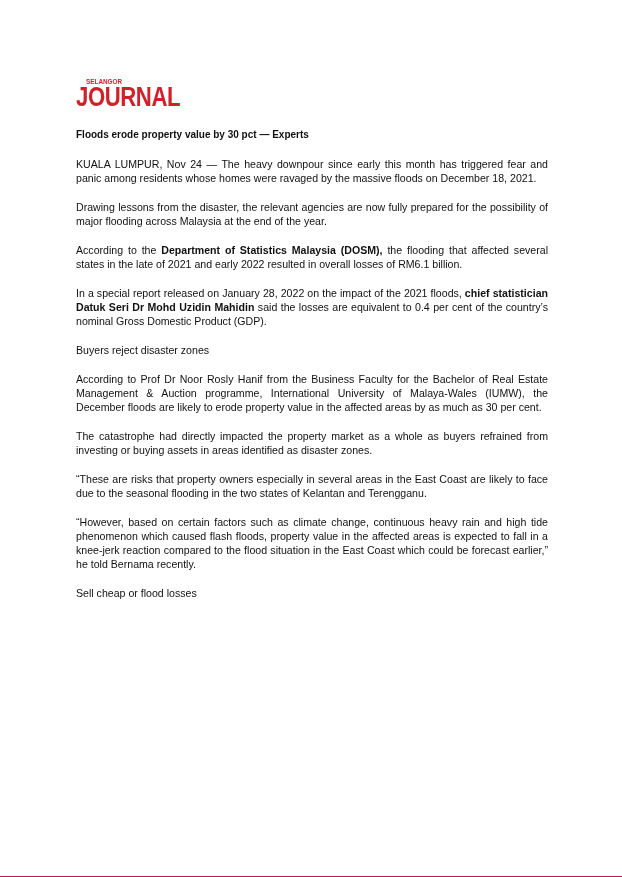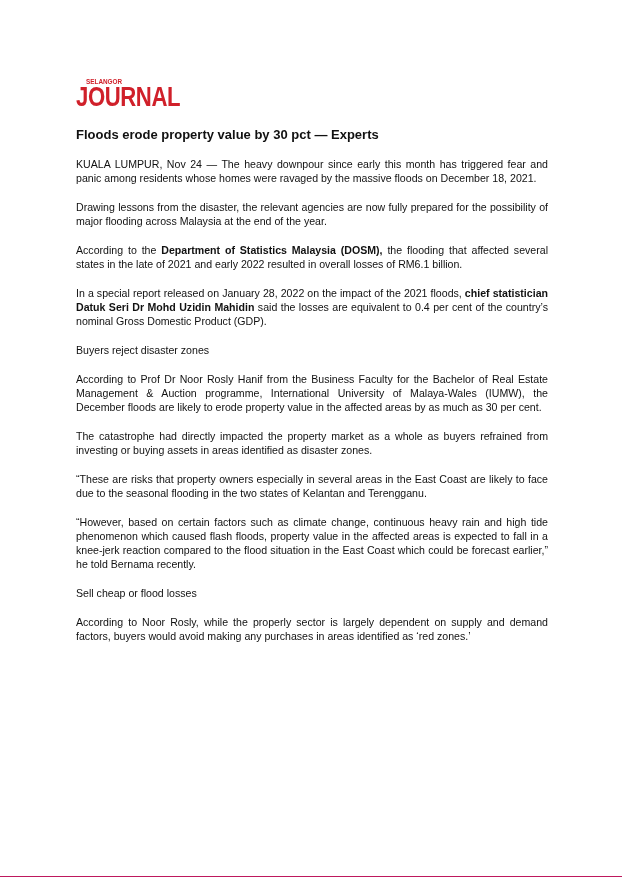--- a/index.html
+++ b/index.html
@@ -58,21 +58,21 @@
       position: absolute;
       left: 76px;
       top: 128px;
       width: 472px;
       font-size: 10.6px;
       line-height: 14.2px;
     }
     .title {
       font-weight: bold;
       margin: 0 0 15px 0;
-      font-size: 13px;
+      font-size: 10px;
     }
     p {
       margin: 0 0 14.5px 0;
       text-align: justify;
     }
     .subhead {
       margin: 0 0 14.5px 0;
     }
     b { font-weight: bold; }
   </style>
@@ -98,15 +98,14 @@
 
     <div class="subhead">Buyers reject disaster zones</div>
 
     <p>According to Prof Dr Noor Rosly Hanif from the Business Faculty for the Bachelor of Real Estate Management &amp; Auction programme, International University of Malaya-Wales (IUMW), the December floods are likely to erode property value in the affected areas by as much as 30 per cent.</p>
     <p>The catastrophe had directly impacted the property market as a whole as buyers refrained from investing or buying assets in areas identified as disaster zones.</p>
     <p>“These are risks that property owners especially in several areas in the East Coast are likely to face due to the seasonal flooding in the two states of Kelantan and Terengganu.</p>
     <p>“However, based on certain factors such as climate change, continuous heavy rain and high tide phenomenon which caused flash floods, property value in the affected areas is expected to fall in a knee-jerk reaction compared to the flood situation in the East Coast which could be forecast earlier,” he told Bernama recently.</p>
 
     <div class="subhead">Sell cheap or flood losses</div>
 
-    <p>According to Noor Rosly, while the properly sector is largely dependent on supply and demand factors, buyers would avoid making any purchases in areas identified as ‘red zones.’</p>
   </div>
 </div>
 
 </body></html>

